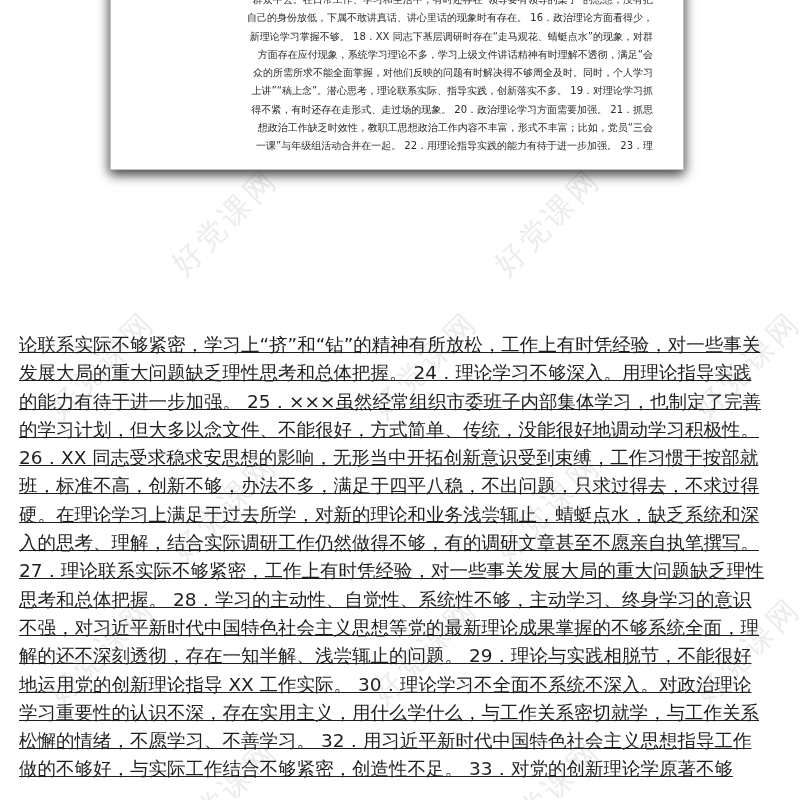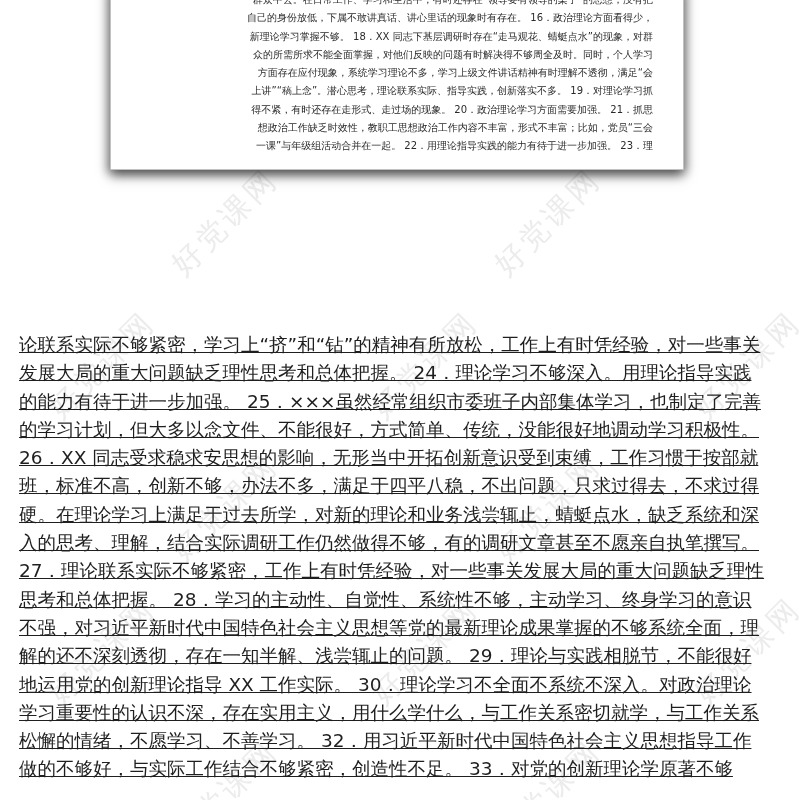--- a/index.html
+++ b/index.html
@@ -90,22 +90,22 @@
       <span style="left: 748px; top: 651px; color: rgb(236, 236, 236);">好党课网</span>
       <span style="left: 225px; top: 794px; color: rgb(236, 236, 236);">好党课网</span>
       <span style="left: 548px; top: 794px; color: rgb(236, 236, 236);">好党课网</span>
     </div>
 
   <div class="doc-preview">
     <div class="preview-text">
         <div class="text-line">群众中去。在日常工作、学习和生活中，有时还存在“领导要有领导的架子”的思想，没有把</div>
         <div class="text-line">自己的身份放低，下属不敢讲真话、讲心里话的现象时有存在。 16．政治理论方面看得少，</div>
         <div class="text-line">新理论学习掌握不够。 18．XX 同志下基层调研时存在“走马观花、蜻蜓点水”的现象，对群</div>
+        <div class="text-line">方面存在应付现象，系统学习理论不多，学习上级文件讲话精神有时理解不透彻，满足“会</div>
         <div class="text-line">众的所需所求不能全面掌握，对他们反映的问题有时解决得不够周全及时。同时，个人学习</div>
-        <div class="text-line">方面存在应付现象，系统学习理论不多，学习上级文件讲话精神有时理解不透彻，满足“会</div>
         <div class="text-line">上讲”“稿上念”。潜心思考，理论联系实际、指导实践，创新落实不多。 19．对理论学习抓</div>
         <div class="text-line">得不紧，有时还存在走形式、走过场的现象。 20．政治理论学习方面需要加强。 21．抓思</div>
         <div class="text-line">想政治工作缺乏时效性，教职工思想政治工作内容不丰富，形式不丰富；比如，党员“三会</div>
         <div class="text-line">一课”与年级组活动合并在一起。 22．用理论指导实践的能力有待于进一步加强。 23．理</div>
       </div>
   </div>
 
   <div class="body-text">
       <div class="text-line">论联系实际不够紧密，学习上“挤”和“钻”的精神有所放松，工作上有时凭经验，对一些事关</div>
       <div class="text-line">发展大局的重大问题缺乏理性思考和总体把握。 24．理论学习不够深入。用理论指导实践</div>

